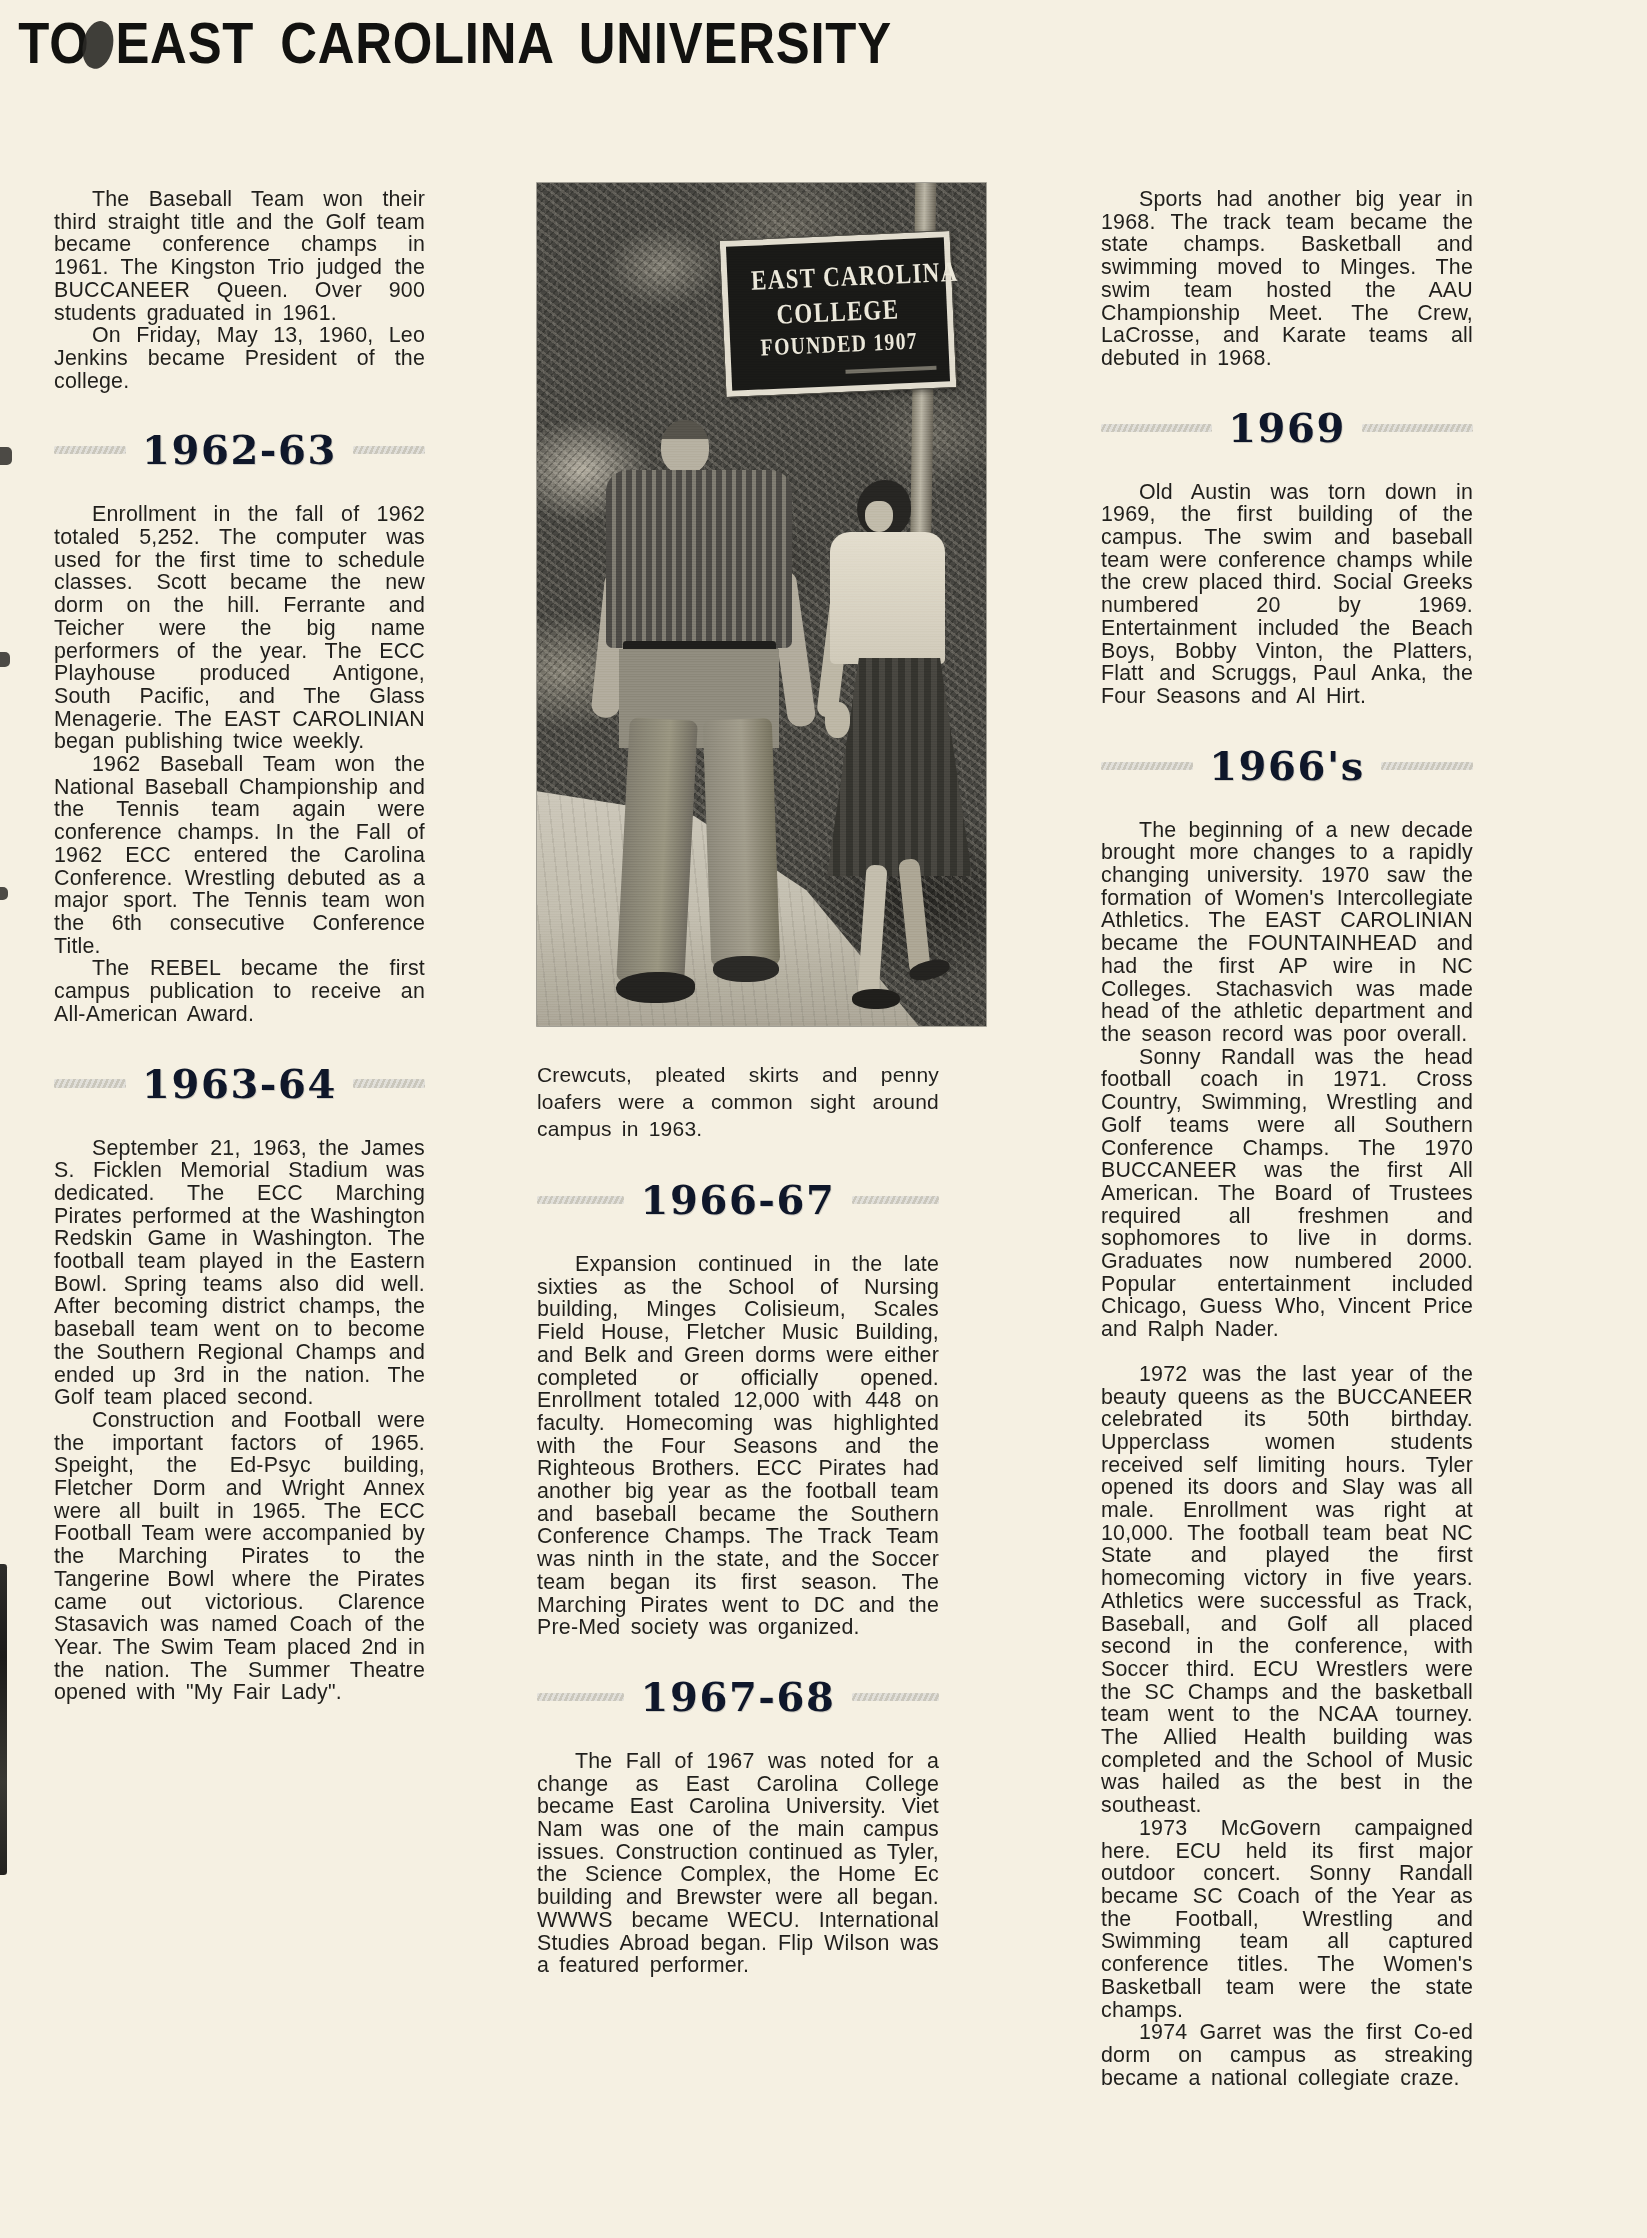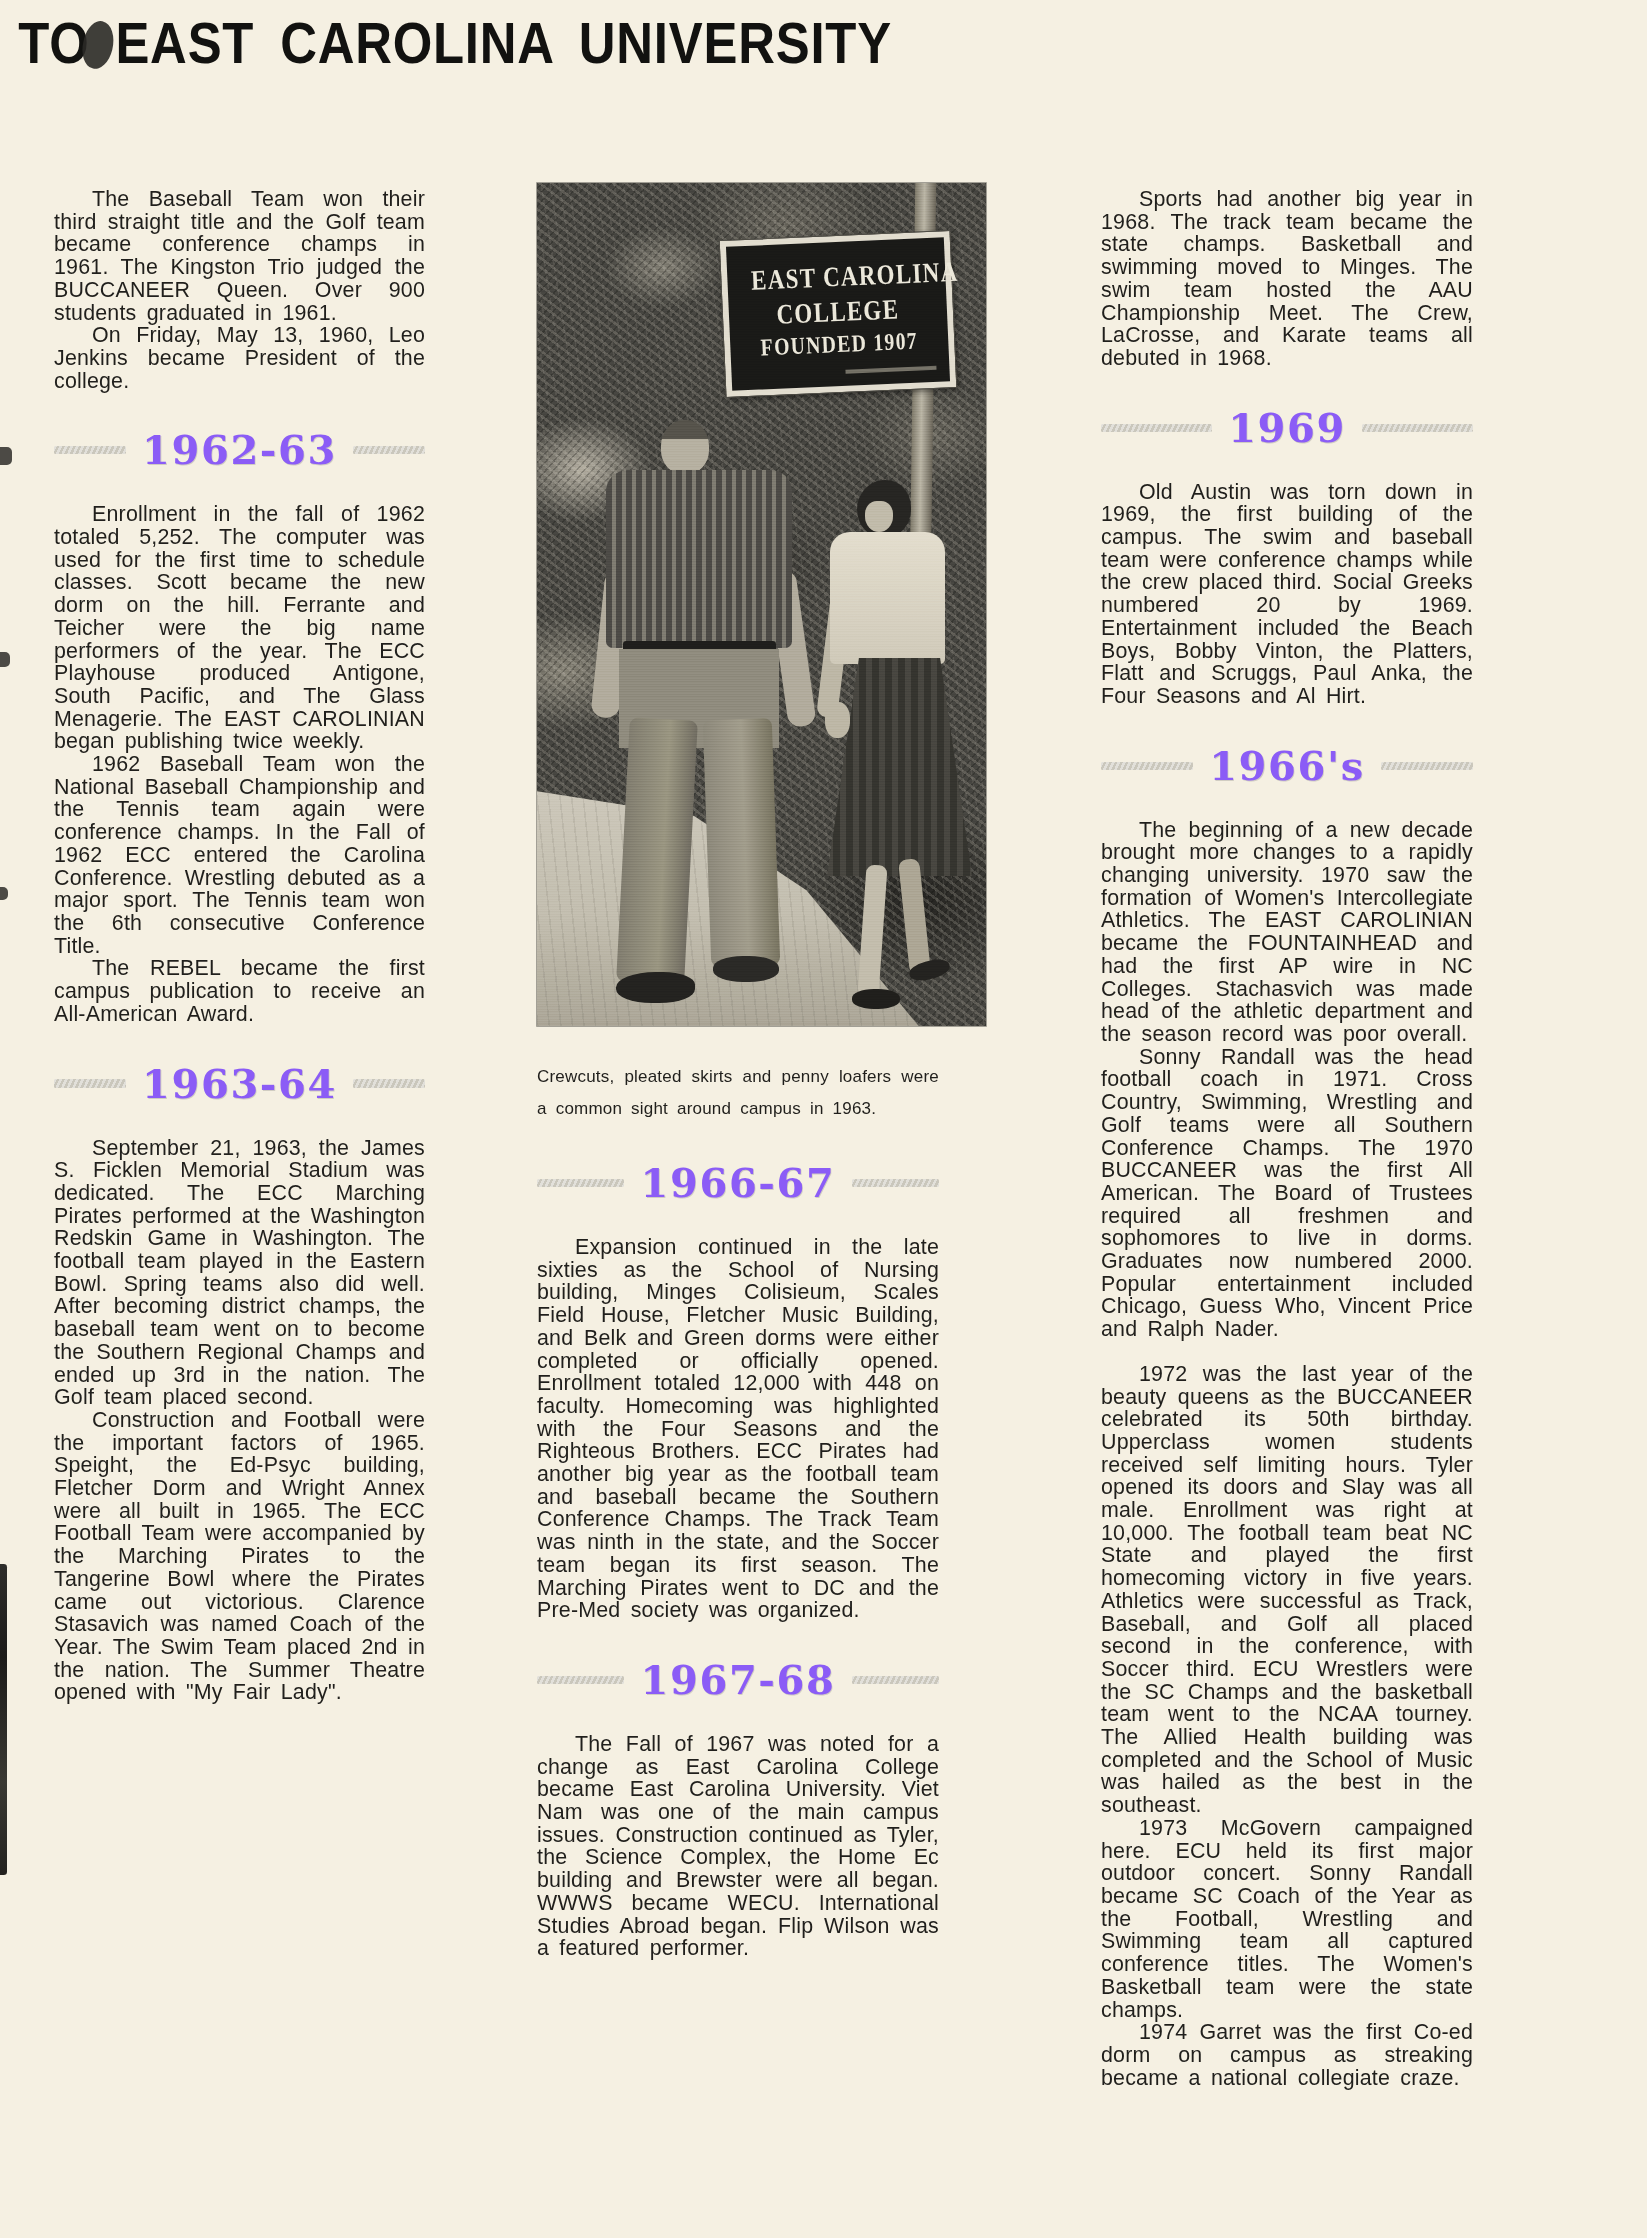--- a/index.html
+++ b/index.html
@@ -63,21 +63,21 @@
   .rule{
     flex:1; height:8.2px; background:#cac7bc;
     background-image:repeating-linear-gradient(115deg, rgba(255,255,255,.45) 0 2.5px, rgba(0,0,0,0) 2.5px 5px);
     border-radius:1.6px;
   }
   .hd{
     font-family:"DejaVu Serif", serif;
     font-weight:bold;
     font-size:40px;
     line-height:1;
-    color:#8b5cf6;
+    color:#0f172a;
     letter-spacing:1.6px;
     text-shadow:0.8px 0.8px 0 rgba(143,141,135,.35);
     white-space:nowrap;
   }
   .gap{height:22px;}
   
   .photo{
     position:relative;
     width:449px; height:843px;
     background:#43423d;
@@ -203,21 +203,21 @@
   .wom-leg-r{left:367px; top:676px; width:21.4px; height:115px; background:#aba593; transform:rotate(-6deg); border-radius:8.2px;}
   .wom-shoe-l{left:315px; top:806px; width:48px; height:20px; background:#1f1e1b; border-radius:45%;}
   .wom-shoe-r{left:372px; top:778px; width:41px; height:18px; background:#23221f; border-radius:45%; transform:rotate(-14deg);}
   .photo-grain{
     position:absolute; inset:0; pointer-events:none; opacity:.18;
     background-image:repeating-linear-gradient(0deg, rgba(255,255,255,.25) 0 0.8px, rgba(0,0,0,.15) 1.6px 2.5px);
     mix-blend-mode:overlay;
   }
   .caption{
     margin-top:35px;
-    font-size:17px; line-height:32px;
+    font-size:21px; line-height:27px;
     text-align:justify; word-spacing:4.1px; letter-spacing:0.2px;
   }
 </style>
 </head>
 <body>
 
 <div class="page">
 
   <div class="title-wrap">
     <span class="page-title">TO EAST CAROLINA UNIVERSITY</span>

